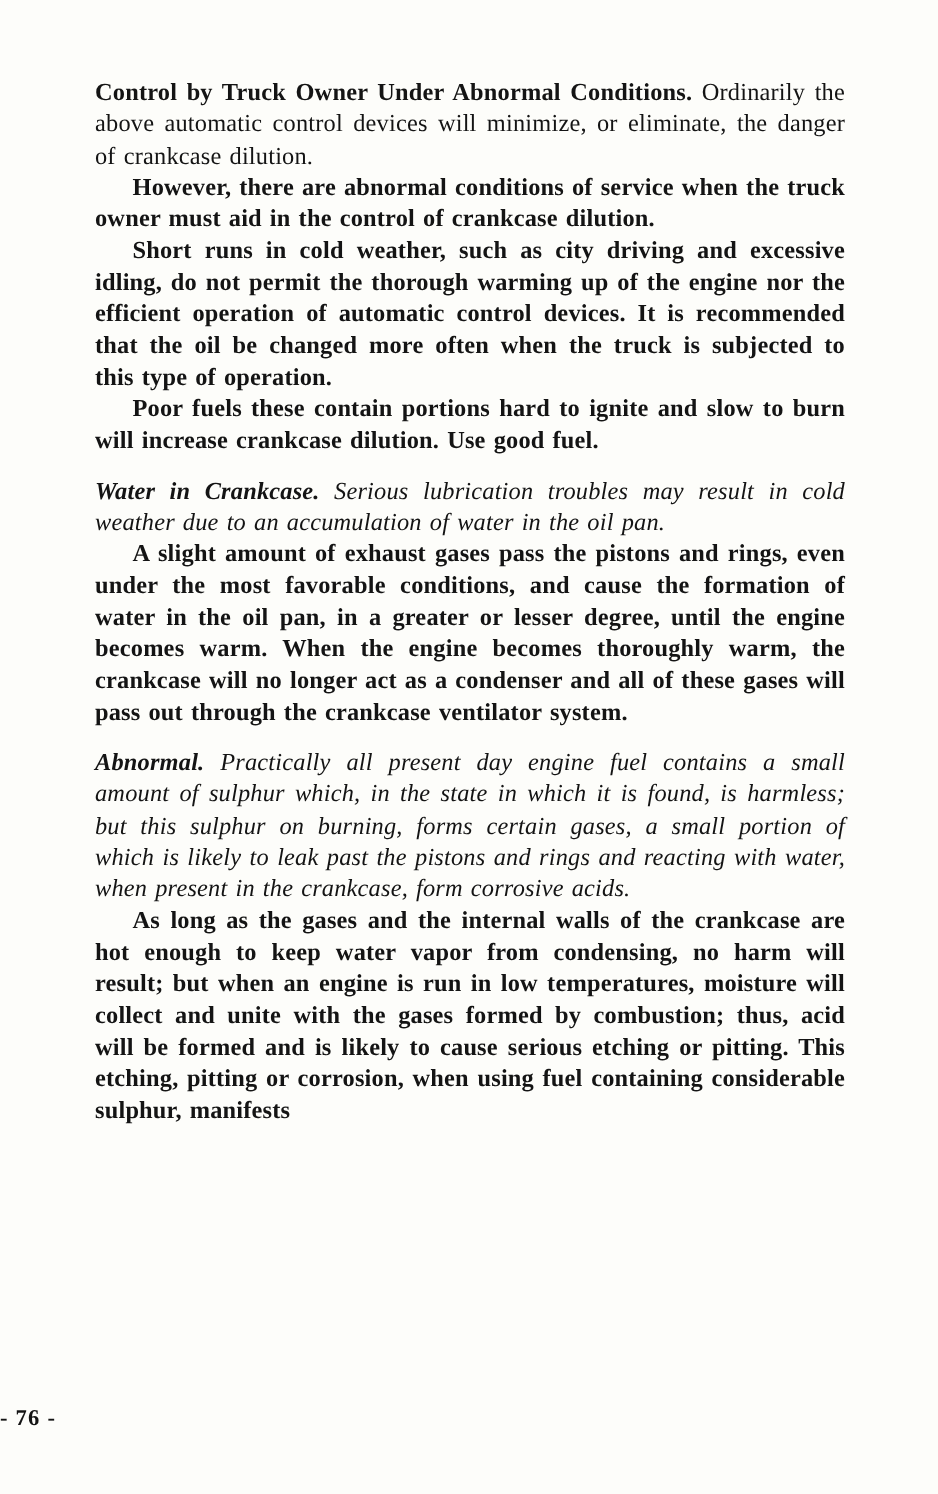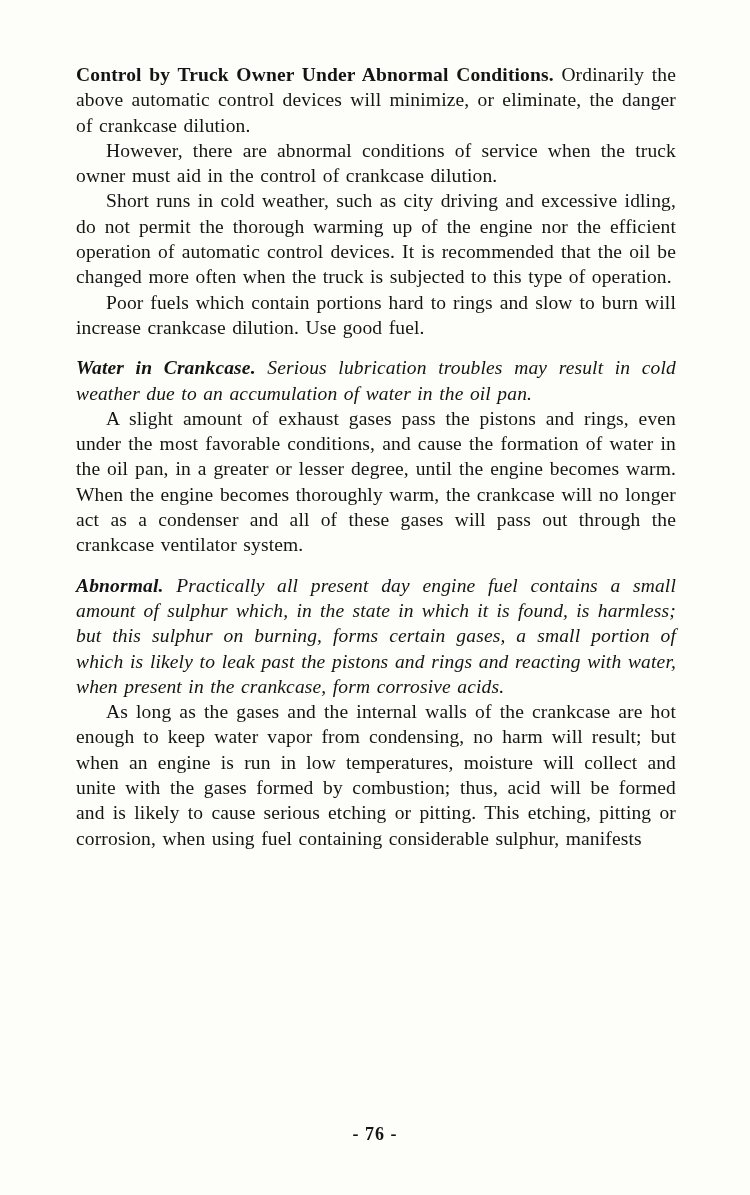--- a/index.html
+++ b/index.html
@@ -22,43 +22,43 @@
   .text-block {
     width: 600px;
   }
   .para {
     font-size: 19.5px;
     line-height: 25.3px;
     text-align: justify;
     letter-spacing: 0.15px;
     word-spacing: 1.4px;
   }
-  .para.indent { text-indent: 30px; }
+  .para.indent { text-indent: 30px; font-weight: bold; }
   .para.section-start { margin-top: 15px; font-style: italic; }
   .text-block .para:first-child { margin-top: 0; }
   .para b { font-weight: bold; }
   .page-number {
     position: absolute;
     bottom: 50px;
     left: 0;
     right: 0;
-    text-align: center;
+    text-align: left;
     font-weight: bold;
     font-size: 18px;
     letter-spacing: 1px;
   }
 </style>
 </head>
 <body>
 
 <div class="page">
   <div class="text-block">
       <p class="para"><b>Control by Truck Owner Under Abnormal Conditions.</b> Ordinarily the above automatic control devices will minimize, or eliminate, the danger of crankcase dilution.</p>
       <p class="para indent">However, there are abnormal conditions of service when the truck owner must aid in the control of crankcase dilution.</p>
       <p class="para indent">Short runs in cold weather, such as city driving and excessive idling, do not permit the thorough warming up of the engine nor the efficient operation of automatic control devices. It is recommended that the oil be changed more often when the truck is subjected to this type of operation.</p>
-      <p class="para indent">Poor fuels which contain portions hard to rings and slow to burn will increase crankcase dilution. Use good fuel.</p>
+      <p class="para indent">Poor fuels these contain portions hard to ignite and slow to burn will increase crankcase dilution. Use good fuel.</p>
       <p class="para section-start"><b>Water in Crankcase.</b> Serious lubrication troubles may result in cold weather due to an accumulation of water in the oil pan.</p>
       <p class="para indent">A slight amount of exhaust gases pass the pistons and rings, even under the most favorable conditions, and cause the formation of water in the oil pan, in a greater or lesser degree, until the engine becomes warm. When the engine becomes thoroughly warm, the crankcase will no longer act as a condenser and all of these gases will pass out through the crankcase ventilator system.</p>
       <p class="para section-start"><b>Abnormal.</b> Practically all present day engine fuel contains a small amount of sulphur which, in the state in which it is found, is harmless; but this sulphur on burning, forms certain gases, a small portion of which is likely to leak past the pistons and rings and reacting with water, when present in the crankcase, form corrosive acids.</p>
       <p class="para indent">As long as the gases and the internal walls of the crankcase are hot enough to keep water vapor from condensing, no harm will result; but when an engine is run in low temperatures, moisture will collect and unite with the gases formed by combustion; thus, acid will be formed and is likely to cause serious etching or pitting. This etching, pitting or corrosion, when using fuel containing considerable sulphur, manifests</p>
     </div>
   <div class="page-number">- 76 -</div>
 </div>
 
 </body></html>

